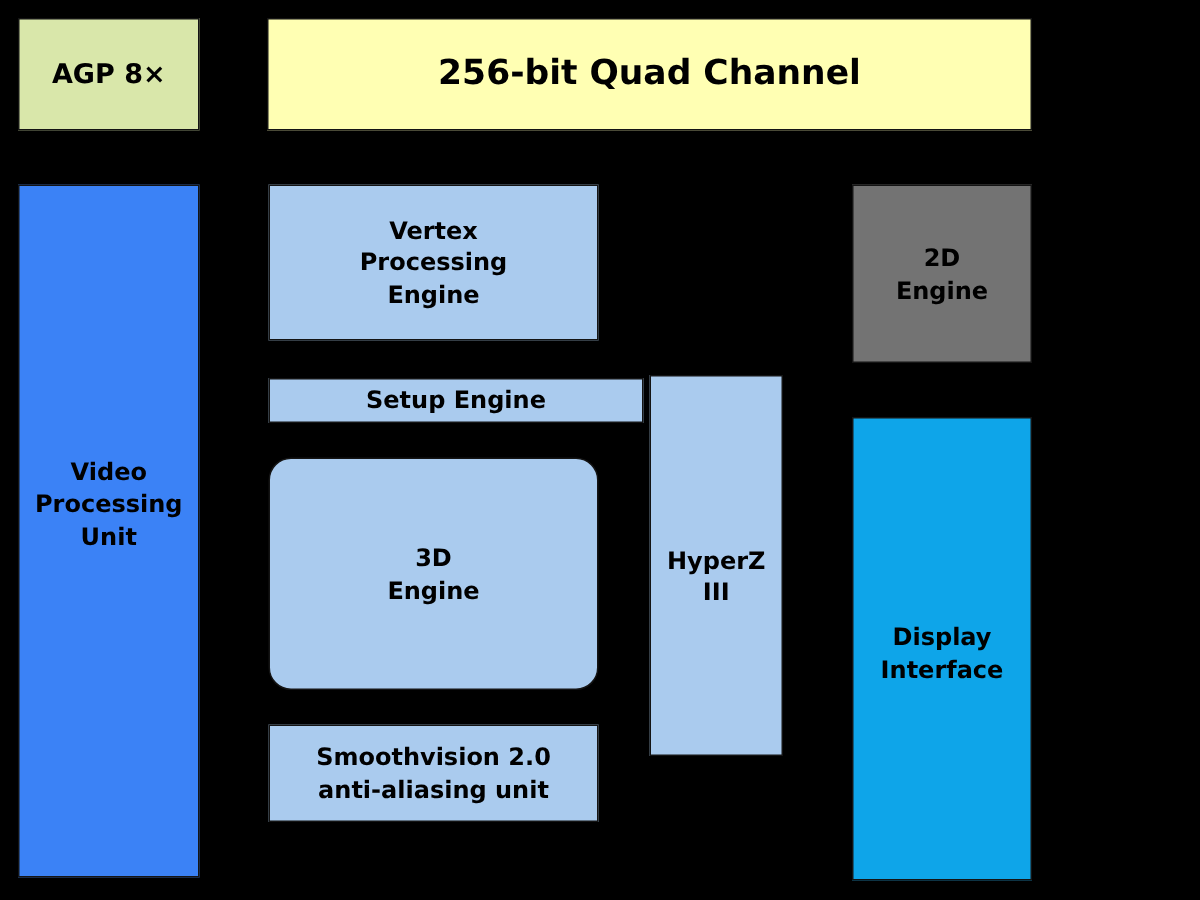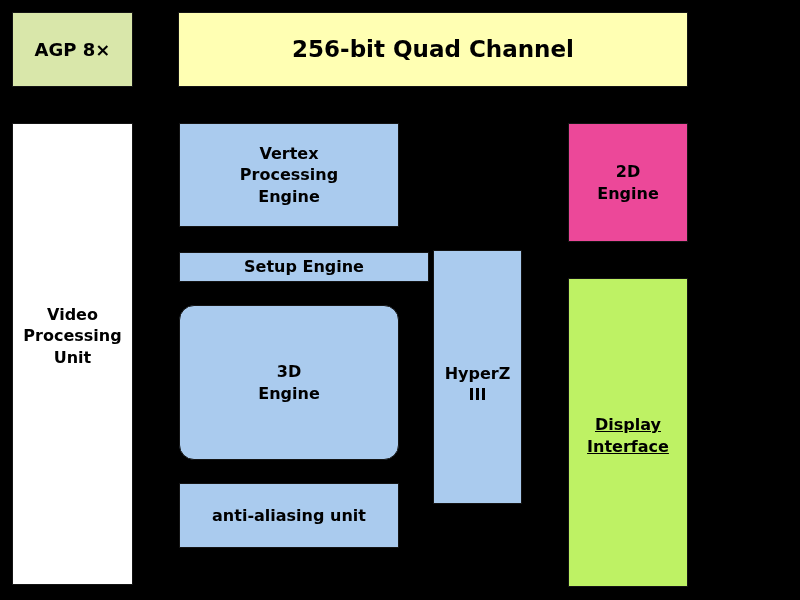--- a/index.html
+++ b/index.html
@@ -49,21 +49,21 @@
 <div id="canvas" style="background-color: rgb(0, 0, 0);">
 
   <div class="box b-agp" style="background-color: rgb(217, 231, 170);">
     <span class="ln">AGP 8×</span>
   </div>
 
   <div class="box b-memory" style="background-color: rgb(255, 255, 179);">
     <span class="ln">256-bit Quad Channel</span>
   </div>
 
-  <div class="box b-vpu" style="background-color: #ffffff;">
+  <div class="box b-vpu" style="background-color: #3b82f6;">
     <span class="ln">Video</span>
     <span class="ln">Processing</span>
     <span class="ln">Unit</span>
   </div>
 
   <div class="box b-vertex" style="background-color: rgb(170, 203, 238);">
     <span class="ln">Vertex</span>
     <span class="ln">Processing</span>
     <span class="ln">Engine</span>
   </div>
@@ -71,31 +71,32 @@
   <div class="box b-setup" style="background-color: rgb(170, 203, 238);">
     <span class="ln">Setup Engine</span>
   </div>
 
   <div class="box b-render3d" style="background-color: rgb(170, 203, 238); border-radius: 15px;">
     <span class="ln">3D</span>
     <span class="ln">Engine</span>
   </div>
 
   <div class="box b-smoothvision" style="background-color: rgb(170, 203, 238);">
+    <span class="ln">Smoothvision 2.0</span>
     <span class="ln">anti-aliasing unit</span>
   </div>
 
   <div class="box b-hyperz" style="background-color: rgb(170, 203, 238);">
     <span class="ln">HyperZ</span>
     <span class="ln">III</span>
   </div>
 
-  <div class="box b-engine2d" style="background-color: #ec4899;">
+  <div class="box b-engine2d" style="background-color: #737373;">
     <span class="ln">2D</span>
     <span class="ln">Engine</span>
   </div>
 
-  <div class="box b-display" style="background-color: #bef264; text-decoration: underline;">
+  <div class="box b-display" style="background-color: #0ea5e9;">
     <span class="ln">Display</span>
     <span class="ln">Interface</span>
   </div>
 
 </div>
 
 </body></html>

